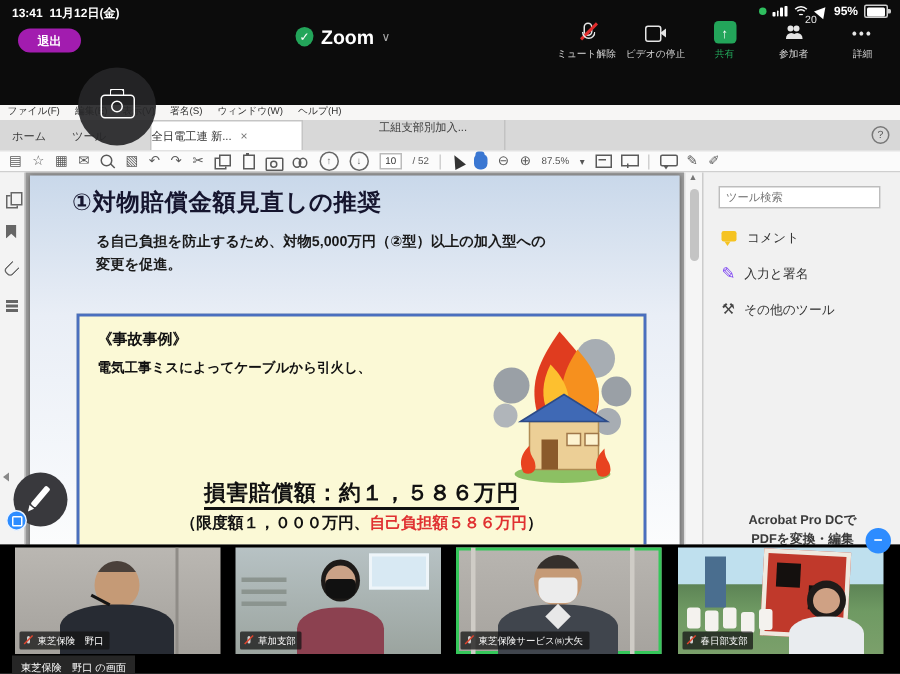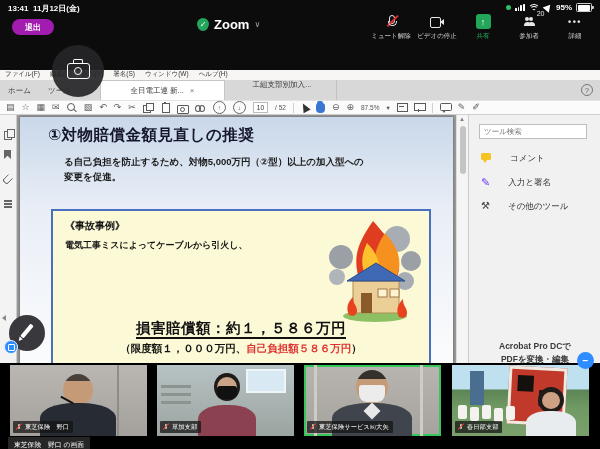--- a/index.html
+++ b/index.html
@@ -54,22 +54,22 @@
   .acrobat{position:absolute;left:0;top:55px;width:600px;height:308px;background:#f3f3f3;z-index:1;}
   .titlebar{position:absolute;left:0;top:0;width:600px;height:14px;background:#f7f6f5;border-bottom:1px solid #e0e0e0;}
   .pdficon{position:absolute;left:4px;top:3px;width:9px;height:9px;background:#c11f26;border-radius:1.5px;
            color:#fff;font-size:6px;font-weight:bold;display:flex;align-items:center;justify-content:center;}
   .wtitle{position:absolute;left:101px;top:2.5px;font-size:7px;color:#333;white-space:nowrap;}
   .menubar{position:absolute;left:0;top:14px;width:600px;height:11px;background:#f7f6f5;display:flex;gap:10px;
            padding-left:5px;align-items:center;}
   .menubar span{font-size:6.5px;color:#333;white-space:nowrap;}
   .tabbar{position:absolute;left:0;top:25px;width:600px;height:20px;background:#d8d8d8;}
   .tabtext{position:absolute;top:6px;font-size:7.5px;color:#3b3b3b;white-space:nowrap;}
-  .doctab{position:absolute;left:100px;top:0;width:125px;height:20px;background:#fff;border:1px solid #c5c5c5;border-bottom:none;
-          display:flex;align-items:center;justify-content:center;gap:6px;font-size:7.5px;color:#333;box-sizing:border-box;}
+  .doctab{position:absolute;left:100px;top:0;width:102px;height:20px;background:#fff;border:1px solid #c5c5c5;border-bottom:none;
+          display:flex;align-items:center;justify-content:flex-start;gap:6px;font-size:7.5px;color:#333;box-sizing:border-box;}
   .doctab .x{color:#777;font-size:8px;}
   .doctab2{position:absolute;left:228px;top:0;width:108px;height:20px;border-right:1px solid #c2c2c2;
            display:flex;justify-content:center;font-size:7.5px;color:#3b3b3b;}
   .helpq{position:absolute;right:7px;top:4px;width:10px;height:10px;border:1px solid #777;border-radius:50%;
          color:#555;font-size:7px;display:flex;align-items:center;justify-content:center;}
   .toolbar{position:absolute;left:0;top:45px;width:600px;height:15px;background:#fbfbfb;border-top:1px solid #e3e3e3;
            border-bottom:1px solid #cfcfcf;display:flex;align-items:center;gap:7px;padding-left:6px;box-sizing:border-box;}
   .tg{color:#5a5a5a;font-size:9px;line-height:1;}
   .tsep{width:1px;height:10px;background:#d0d0d0;}
   .pagebox{border:1px solid #bbb;background:#fff;font-size:6.5px;color:#333;padding:0 3px;line-height:9px;}
@@ -131,21 +131,21 @@
   .amtsub{position:absolute;left:0;top:131px;width:100%;text-align:center;font-size:10.5px;font-weight:bold;color:#111;white-space:nowrap;}
   .redtxt{color:#e03131;}
   
   .vscroll{position:absolute;left:456px;top:60px;width:12px;height:248px;background:#f5f5f5;border-left:1px solid #ddd;box-sizing:border-box;}
   .vscroll .arr{position:absolute;left:2px;top:1px;font-size:6px;color:#777;}
   .vthumb{position:absolute;left:2.5px;top:11px;width:6px;height:48px;background:#c4c4c4;border-radius:3px;}
   
   .rpanel{position:absolute;left:468px;top:60px;width:132px;height:248px;background:#f1f1f1;border-left:1px solid #ccc;box-sizing:border-box;}
   .toolsearch{position:absolute;left:10px;top:9px;width:108px;height:15px;border:1px solid #bdbdbd;background:#fff;
               font-size:7.5px;color:#555;padding:0 4px;box-sizing:border-box;font-family:inherit;}
-  .rpitem{position:absolute;left:12px;display:flex;align-items:flex-start;gap:18px;font-size:8.5px;color:#333;}
+  .rpitem{position:absolute;left:12px;display:flex;align-items:center;gap:6px;font-size:8.5px;color:#333;}
   .ri-comment{position:relative;width:11px;height:10px;}
   .ri-comment::before{content:"";position:absolute;left:0;top:0;width:10px;height:7px;background:#f5c322;border-radius:1.5px;}
   .ri-comment::after{content:"";position:absolute;left:2px;top:7px;border-left:2px solid transparent;border-right:2px solid transparent;border-top:3px solid #f5c322;}
   .ri-sign{color:#7a3ff2;font-size:11px;line-height:1;}
   .ri-tools{color:#444;font-size:10px;line-height:1;}
   .promo{position:absolute;left:0;top:225px;width:132px;text-align:center;font-size:8.5px;font-weight:bold;color:#3b3b3b;line-height:1.5;}
   .promobtn{position:absolute;left:32px;top:262px;width:84px;height:18px;background:#1473e6;border-radius:9px;}
   
   .cambtn{position:absolute;left:52px;top:45px;width:52px;height:52px;border-radius:50%;background:rgba(38,38,40,.92);z-index:10;}
   .camico{position:absolute;left:15px;top:18px;width:21px;height:14px;border:1.8px solid #fff;border-radius:3px;}

